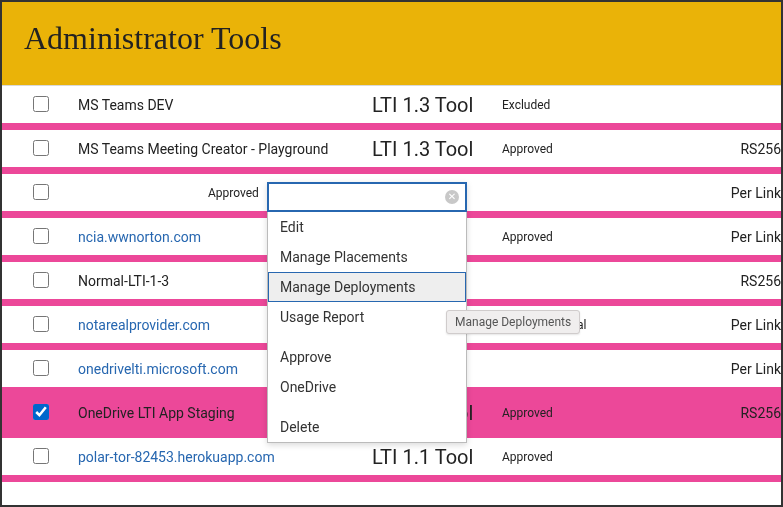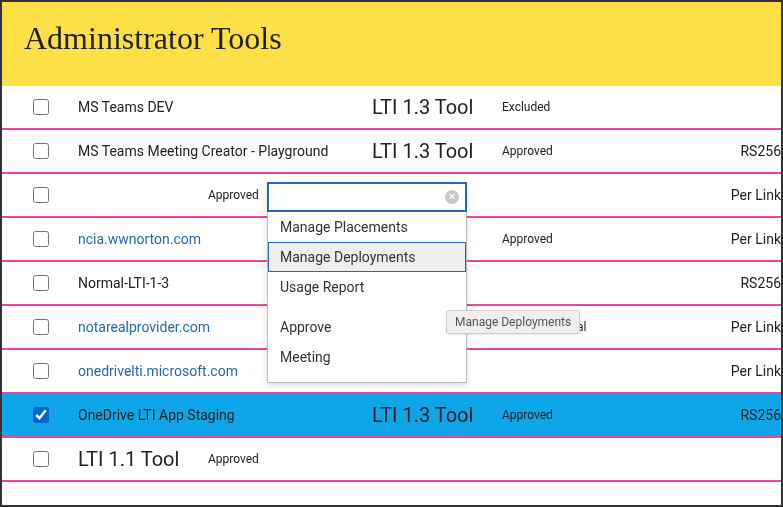--- a/index.html
+++ b/index.html
@@ -9,42 +9,42 @@
     background: #fff;
     width: 783px;
     height: 507px;
     overflow: hidden;
     position: relative;
     border: 2px solid #333;
   }
   .header {
     padding: 18px 0 28px 22px;
     border-bottom: 1px solid #d9d9d9;
-    background: #fde047;
+    background: #eab308;
   }
   h1 {
     margin: 0;
     font-family: Georgia, "Times New Roman", serif;
     font-weight: 400;
     font-size: 32px;
     color: #222;
   }
   .table {
     width: 100%;
     border-collapse: collapse;
   }
   .row {
     display: flex;
     align-items: center;
     min-height: 44px;
-    border-bottom: 2px solid #ec4899;
+    border-bottom: 7px solid #ec4899;
     padding: 0;
   }
   .row.highlight {
-    background: #0ea5e9;
+    background: #ec4899;
   }
   .cell-cb {
     width: 76px;
     text-align: center;
     flex-shrink: 0;
   }
   .cell-name {
     flex: 0 0 294px;
     font-size: 14px;
     color: #222;
@@ -203,36 +203,41 @@
     </div>
     <div class="row highlight">
       <div class="cell-cb"><input type="checkbox" checked="" style=""></div>
       <div class="cell-name">OneDrive LTI App Staging</div>
       <div class="cell-type">LTI 1.3 Tool</div>
       <div class="cell-status">Approved</div>
       <div class="cell-auth">RS256</div>
     </div>
     <div class="row">
       <div class="cell-cb"><input type="checkbox" style=""></div>
+      <div class="cell-name link">polar-tor-82453.herokuapp.com</div>
       <div class="cell-type">LTI 1.1 Tool</div>
       <div class="cell-status">Approved</div>
     </div>
   </div>
 
 <div class="dropdown">
   <div class="dropdown-search">
     <input type="text" value="" style="">
     <span class="clear-icon">✕</span>
   </div>
   <div id="menu-g1">
+      <div class="menu-item">Edit</div>
       <div class="menu-item">Manage Placements</div>
       <div class="menu-item hover">Manage Deployments</div>
       <div class="menu-item">Usage Report</div>
     </div>
   <div class="menu-sep"></div>
   <div id="menu-g2">
       <div class="menu-item">Approve</div>
-      <div class="menu-item">Meeting</div>
+      <div class="menu-item">OneDrive</div>
     </div>
   <div class="menu-sep"></div>
+  <div id="menu-g3">
+      <div class="menu-item">Delete</div>
+    </div>
 </div>
 
 <div class="tooltip">Manage Deployments</div>
 
 </body></html>

